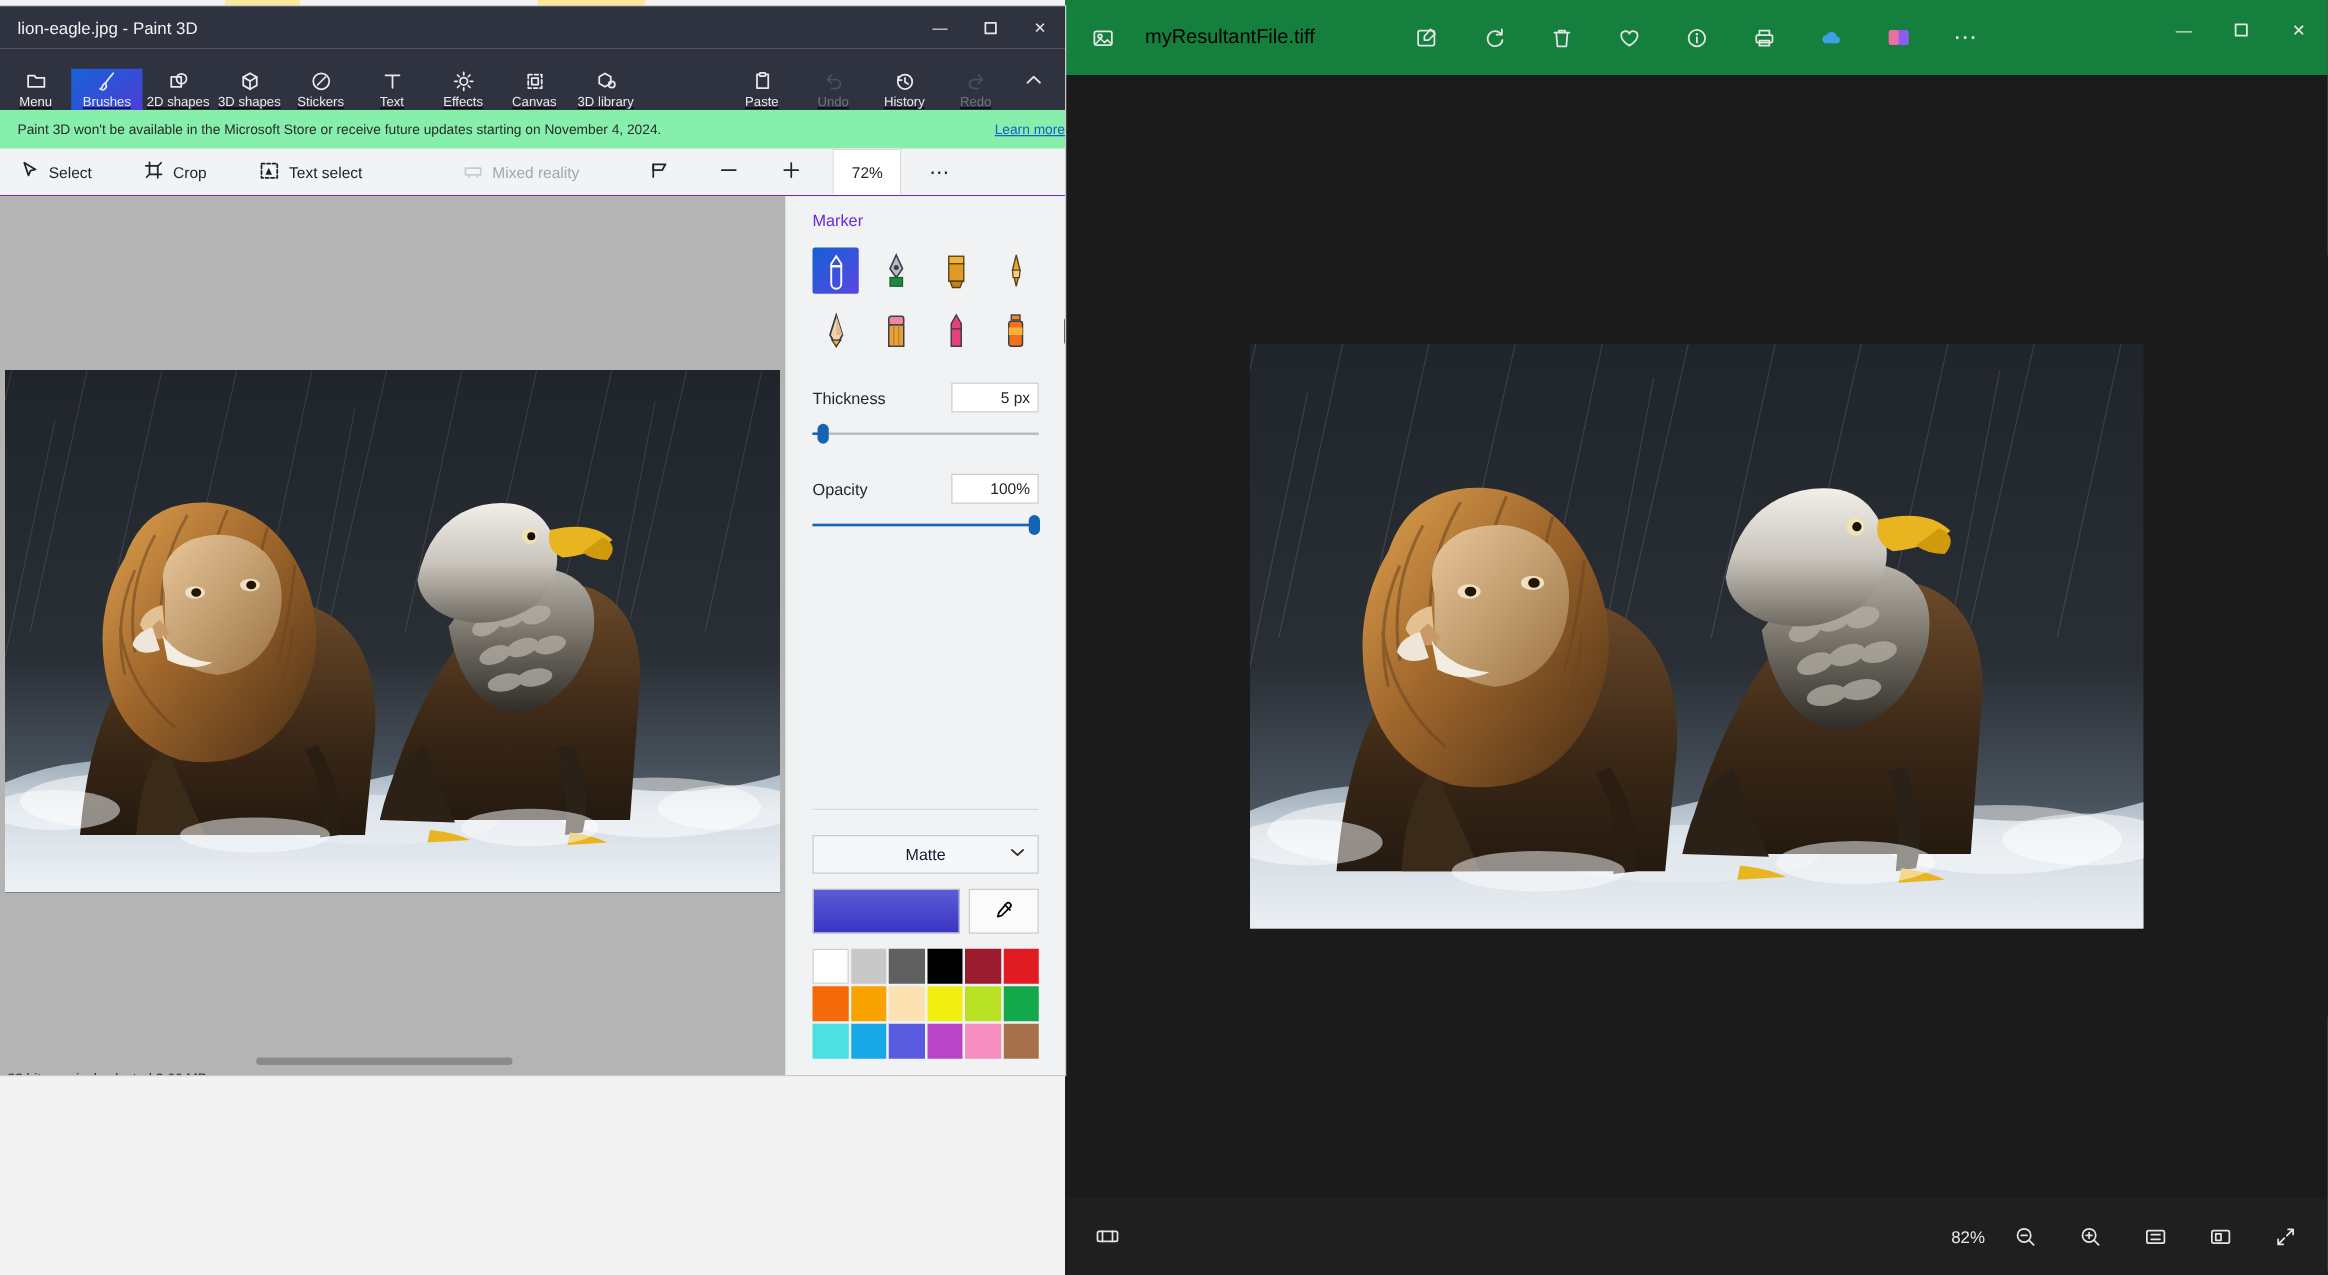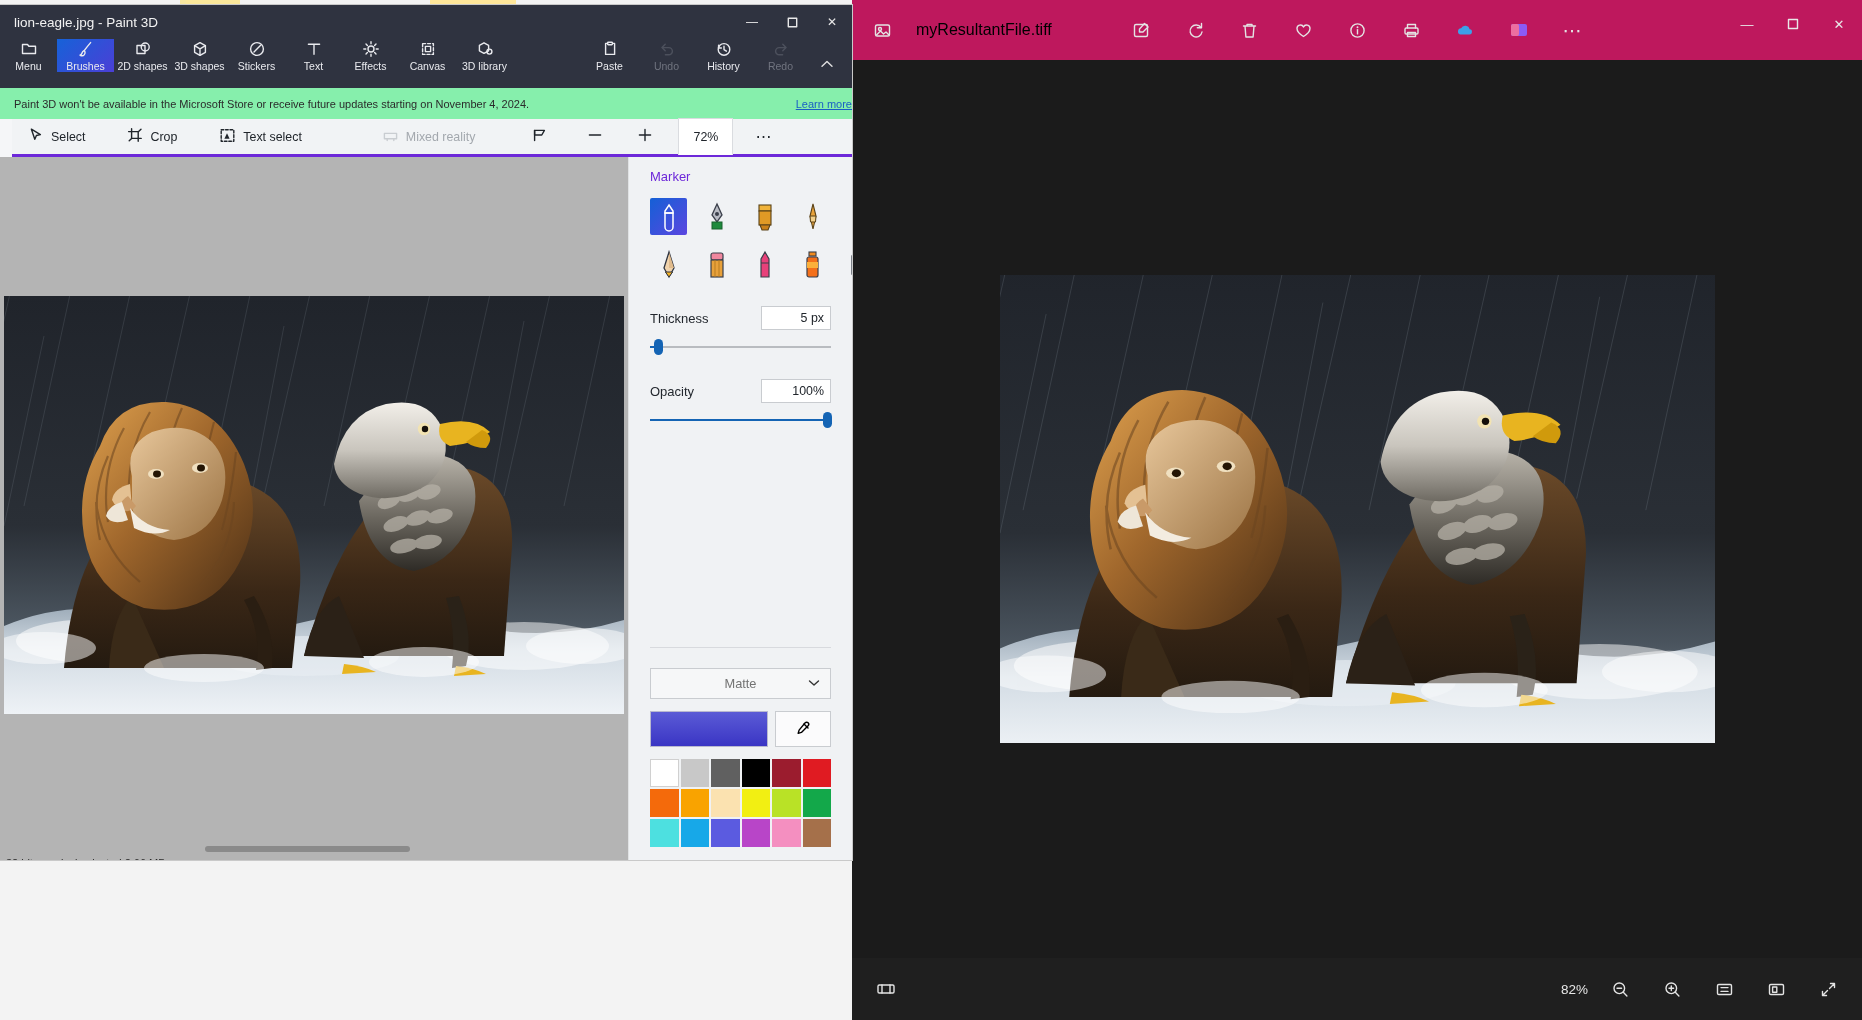--- a/index.html
+++ b/index.html
@@ -10,21 +10,21 @@
   #desktop-bg { position: absolute; inset: 0; background: #f3f3f3; }
   #excel-sliver { position: absolute; left: 0; top: 0; width: 852px; height: 8px;
     background: linear-gradient(90deg, #f3f3f3 0 180px, #f7e7a0 180px 240px,
       #f3f3f3 240px 420px, #f3f3f3 420px 560px, #f3f3f3 560px 852px); }
   #excel-cell { position: absolute; left: 186px; top: 0; width: 54px; height: 8px; background:#fbe89b; }
   #excel-tab { position:absolute; left:430px; top:0; width:86px; height:8px; background:#ffe79a;}
 
   
   #photos-window { position: absolute; left: 852px; top: 0; width: 1010px; height: 1020px;
     background: #1b1b1b; }
-  #photos-titlebar { position: relative; height: 60px; background: #be185d; display: flex;
+  #photos-titlebar { position: relative; height: 60px; background: #15803d; display: flex;
     align-items: center; }
   .ph-iconbtn { width: 40px; height: 34px; display: flex; align-items: center;
     justify-content: center; color: #e4e4e4; border-radius: 4px; }
   .ph-iconbtn svg { display: block; }
   #photos-center-tools { position: absolute; left: 50%; transform: translateX(-50%);
     display: flex; align-items: center; gap: 14px; }
   #photos-wincontrols { position: absolute; right: 0; top: 0; height: 48px; display: flex; }
   .wc { width: 46px; height: 48px; display: flex; align-items: center; justify-content: center;
     color: #e8e8e8; font-size: 13px; }
   #photos-canvas { position: absolute; left: 0; top: 60px; right: 0; bottom: 62px;
@@ -37,37 +37,37 @@
   
   #paint3d-window { position: absolute; left: 0; top: 5px; width: 852px; height: 855px;
     background: #f5f6f8; box-shadow: 0 0 0 1px #c9c9c9; }
   #p3d-titlebar { height: 34px; background: #2f3340; display: flex; align-items: center;
     position: relative; }
   #p3d-title { color: #f2f2f2; font-size: 13.5px; margin-left: 14px; }
   #p3d-wincontrols { position: absolute; right: 0; top: 0; height: 34px; display: flex; }
   .p3wc { width: 40px; height: 34px; display:flex; align-items:center; justify-content:center;
     color:#e9e9e9; font-size:12px; }
 
-  #p3d-ribbon { height: 49px; background: #2f3340; display: flex; align-items: flex-start;
-    position: relative; }
+  #p3d-ribbon { height: 49px; background: #2f3340; display: flex; align-items: flex-end;
+    position: relative; text-decoration: underline; }
   .ribbon-item { width: 57px; display: flex; flex-direction: column; align-items: center;
     justify-content: center; gap: 2px; color: #e9eaee; font-size: 10.5px; }
   .ribbon-item .ri-ico { height: 19px; display: flex; align-items: center; }
   .ribbon-item.active { background: linear-gradient(135deg,#1662d8 0%,#4b3fd6 100%); }
   .ribbon-item.disabled { color: #70747f; }
   .ribbon-item.disabled svg { opacity: .45; }
   #ribbon-collapse { position: absolute; right: 8px; top: 0; height: 49px; width: 34px;
     display: flex; align-items: center; justify-content: center; color: #e0e0e0; }
 
   #p3d-banner { height: 31px; background: #86efac; display: flex; align-items: center;
     padding-left: 14px; font-size: 11px; color: #2b2b2b; justify-content: space-between; }
   #p3d-banner a { color: #1a5fc4; margin-left: 5px; }
 
   #p3d-toolbar2 { height: 38px; background: #f1f3f5; display: flex; align-items: center;
-    position: relative; border-bottom: 3px solid #6d28d9; margin-left: 12px; }
+    position: relative; border-bottom: 1px solid #6d28d9; }
   .tb2 { display: flex; align-items: center; gap: 7px; height: 38px; padding: 0 10px;
     font-size: 12.4px; color: #20252b; }
   .tb2.disabled { color: #a3a8ae; }
   .tb2.disabled svg { opacity: .5; }
   #zoom-readout { width: 55px; height: 37px; background: #fff; border: 1px solid #dadce0;
     border-bottom-color: #fff; display: flex; align-items: center; justify-content: center;
     font-size: 12.4px; color: #20252b; }
 
   #p3d-body { position: absolute; left: 0; top: 152px; right: 0; bottom: 0; }
   #p3d-canvasarea { position: absolute; left: 0; top: 0; width: 628px; bottom: 0;
@@ -95,21 +95,21 @@
     display: flex; align-items: center; justify-content: flex-end; padding-right: 6px;
     font-size: 12.4px; color: #20252b; }
   .slider { position: relative; height: 18px; margin-top: 8px; }
   .slider-track { position: absolute; top: 8px; left: 0; right: 0; height: 2px; background: #b9bcc0; }
   .slider-fill { position: absolute; top: 8px; left: 0; height: 2px; background: #1464b4; }
   .slider-knob { position: absolute; top: 1px; width: 9px; height: 16px; border-radius: 5px;
     background: #1464b4; }
   #panel-divider { margin-top: 218px; height: 1px; background: #d8dade; }
   #material-select { margin-top: 20px; height: 31px; background: #f6f7f8;
     border: 1px solid #c9ccd0; display: flex; align-items: center; justify-content: center;
-    position: relative; font-size: 12.8px; color: #737373; }
+    position: relative; font-size: 12.8px; color: #0f172a; }
   #material-chevron { position: absolute; right: 10px; color: #333; font-size: 10px; }
   #color-row { margin-top: 12px; display: flex; gap: 7px; }
   #current-color { width: 119px; height: 36px;
     background: linear-gradient(180deg,#5b5bd6 0%,#3a35c4 100%); border: 1px solid #b9b9cf; }
   #eyedropper { width: 57px; height: 36px; background: #fbfbfc; border: 1px solid #c9ccd0;
     display: flex; align-items: center; justify-content: center; }
   #swatch-grid { margin-top: 12px; display: grid; grid-template-columns: repeat(6, 1fr);
     grid-auto-rows: 28px; gap: 2px; }
   .swatch { width: 100%; height: 100%; }
 

